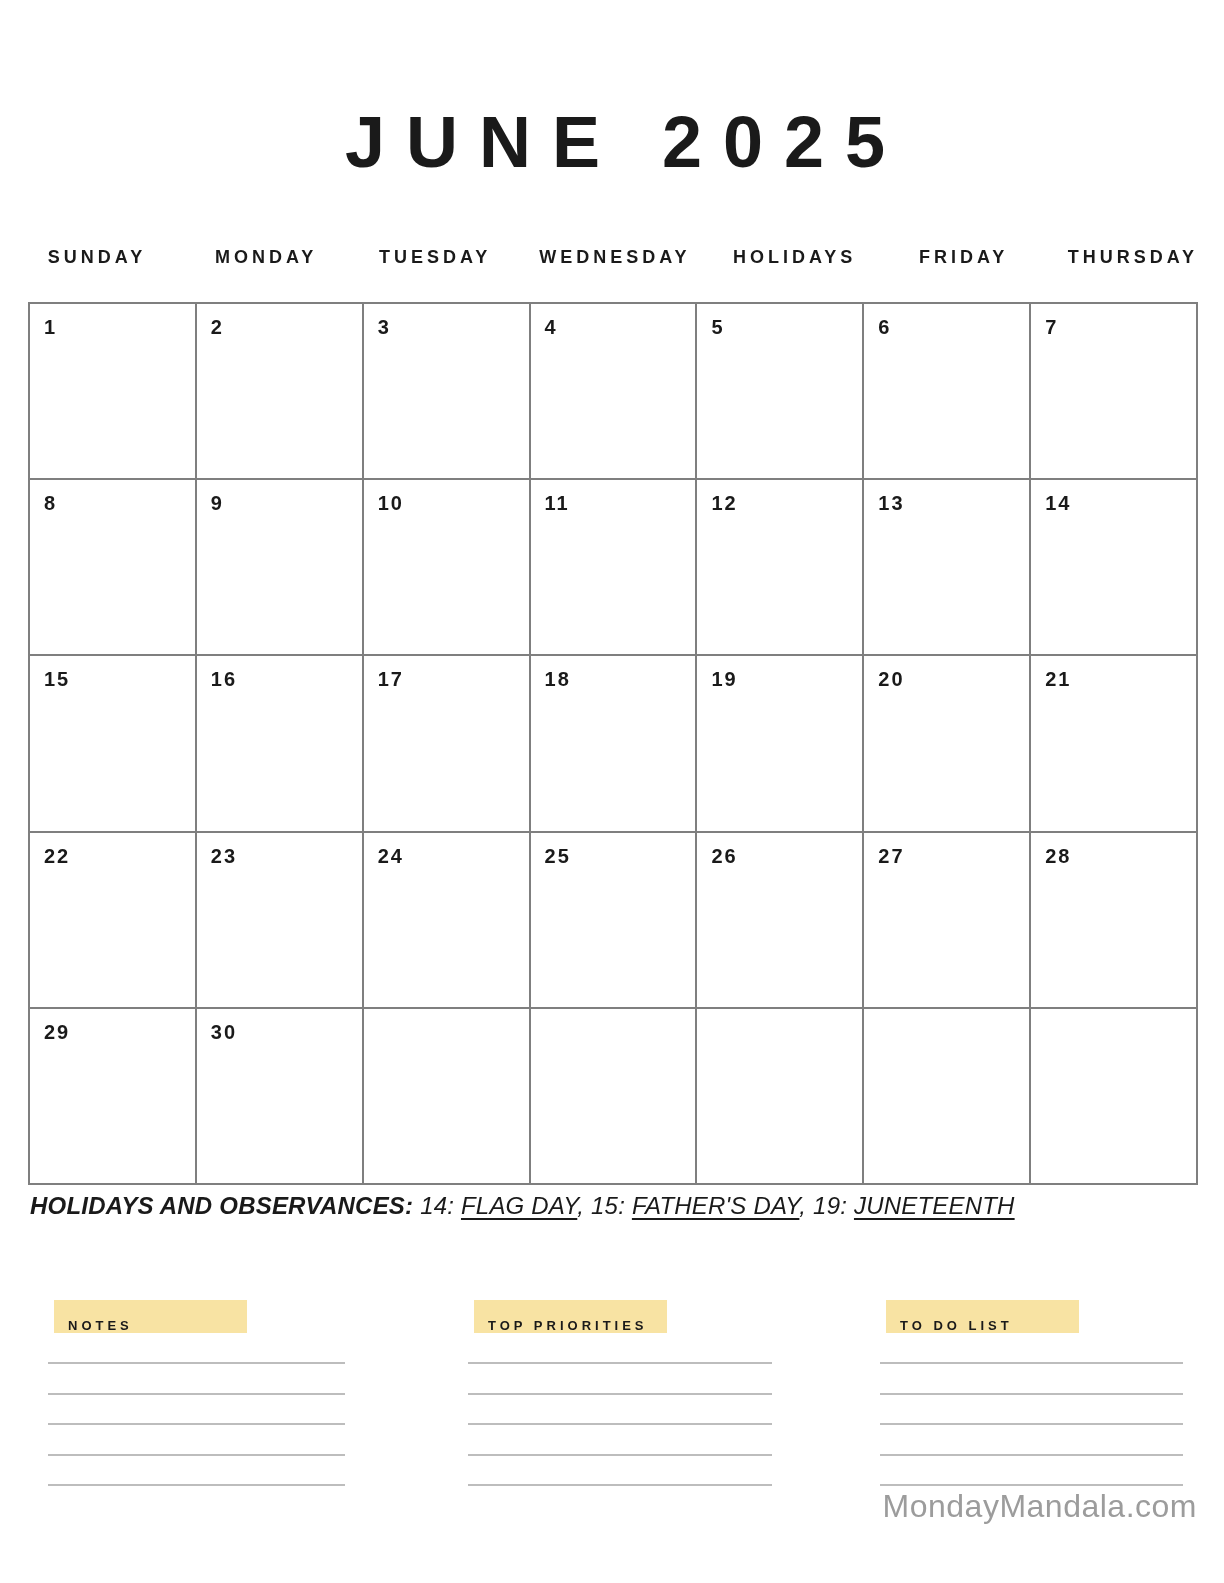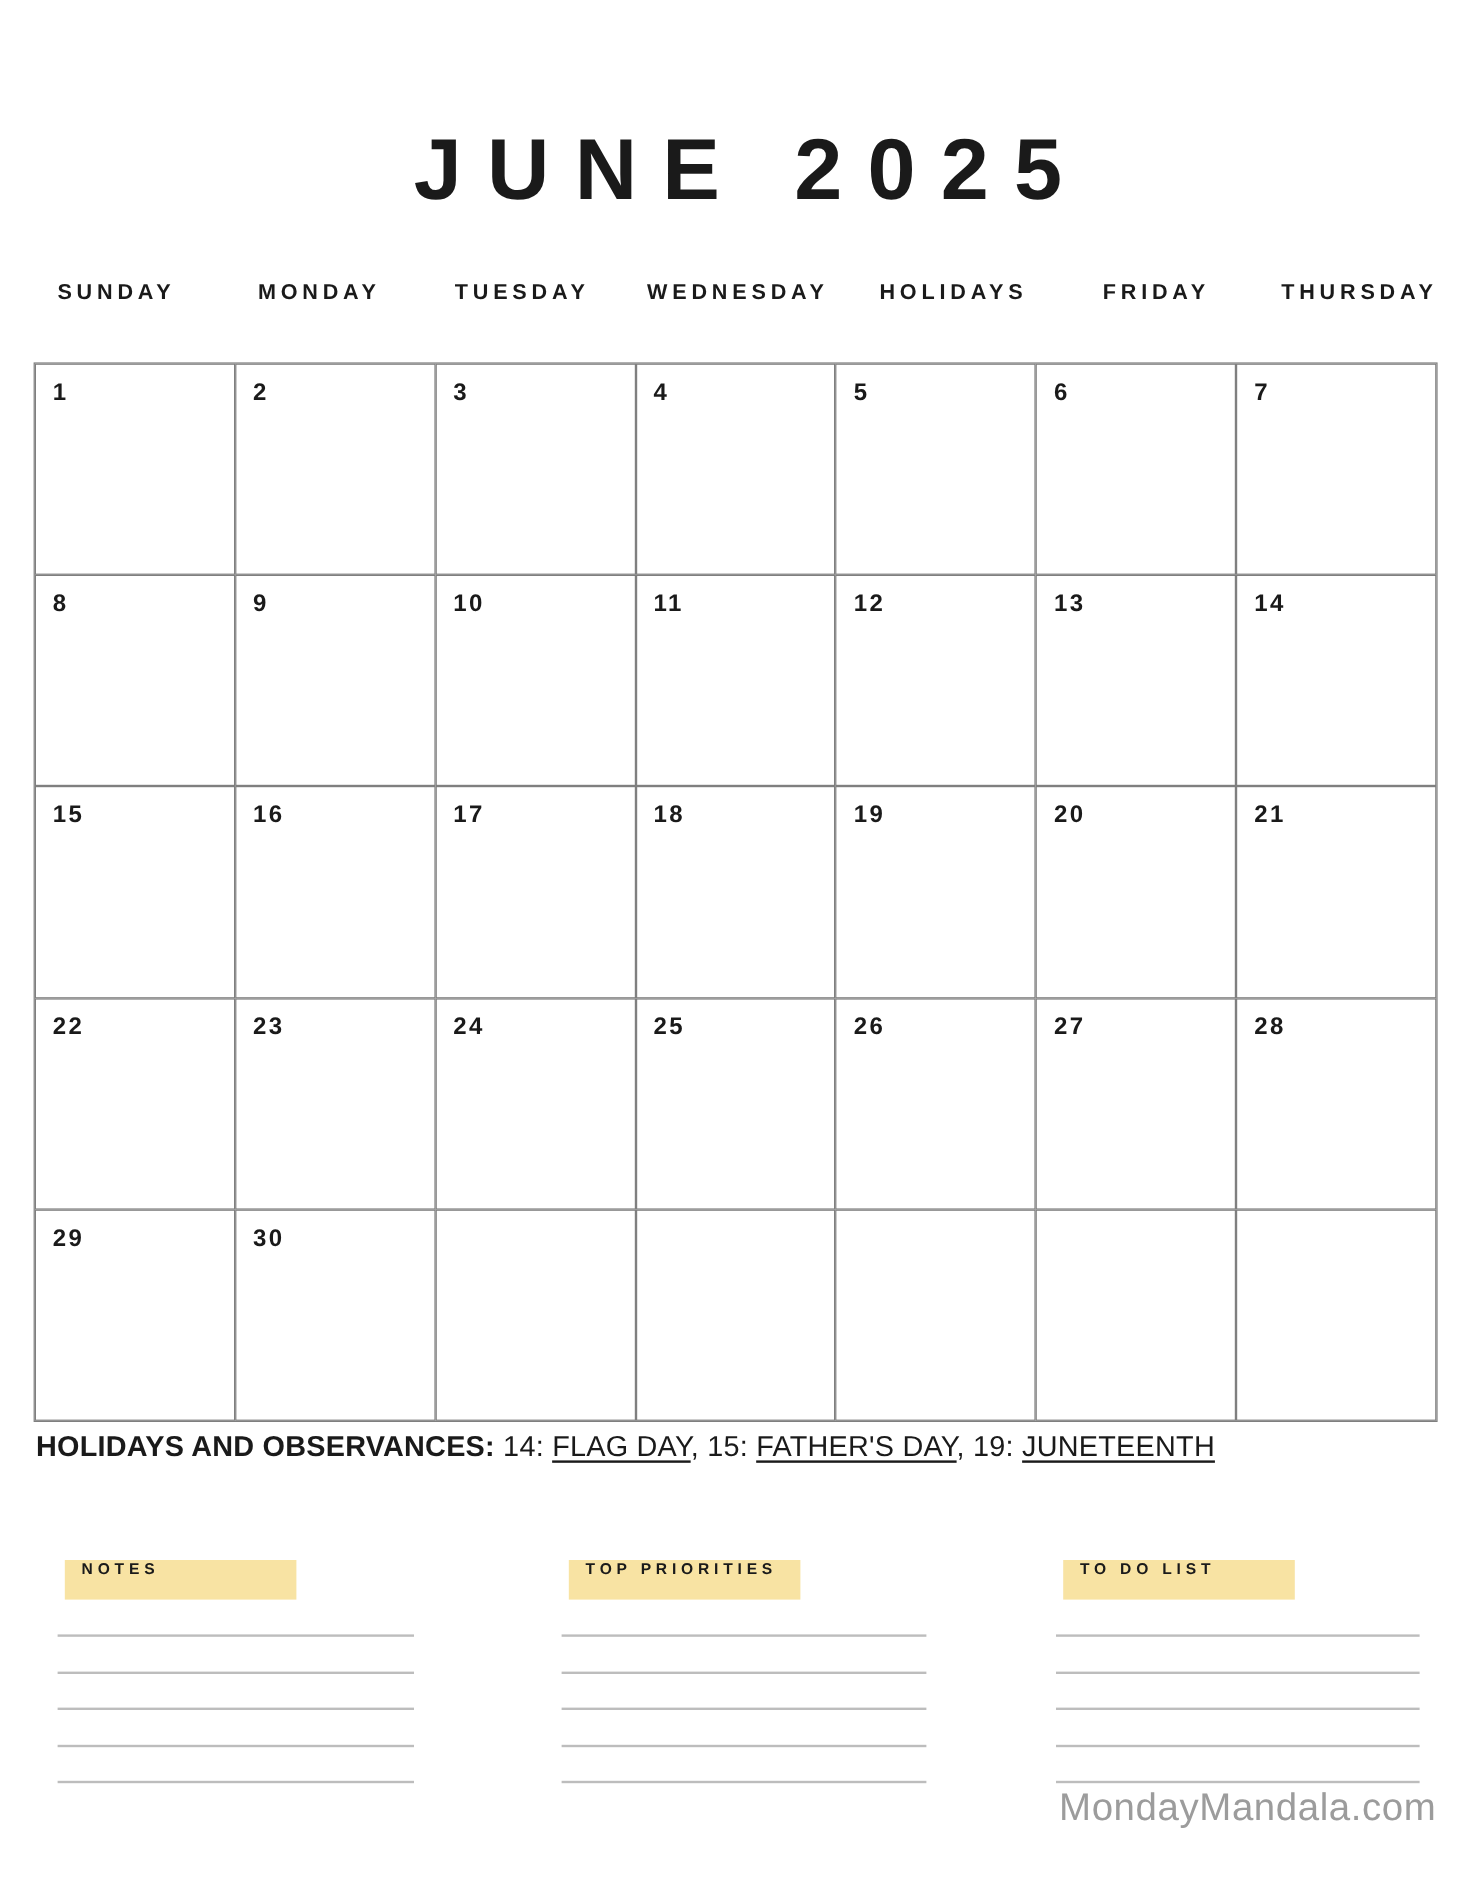--- a/index.html
+++ b/index.html
@@ -31,21 +31,21 @@
     font-size: 72px;
     font-weight: 700;
     letter-spacing: 21px;
     text-indent: 21px;
     white-space: nowrap;
   }
 
   
   .day-headers {
     position: absolute;
-    top: 233px;
+    top: 247px;
     left: 28px;
     width: 1170px;
     display: flex;
     gap: 35px;
   }
   .day-header {
     flex: 1;
     text-align: center;
     font-size: 18px;
     font-weight: 700;
@@ -81,20 +81,21 @@
   
   .holidays {
     position: absolute;
     top: 1192px;
     left: 30px;
     width: 1170px;
     font-size: 24px;
     line-height: 1.15;
     letter-spacing: 0.2px;
     white-space: nowrap;
+    font-style: italic;
   }
   .hol-label { font-weight: 700; }
   .holiday-name {
     text-decoration: underline;
     text-decoration-thickness: 2px;
     text-underline-offset: 4px;
     color: inherit;
     cursor: pointer;
   }
 
@@ -108,21 +109,21 @@
   #section-priorities { left: 468px; width: 304px; }
   #section-todo       { left: 880px; width: 303px; }
   .label-box {
     position: absolute;
     top: 0;
     left: 6px;
     width: 193px;
     height: 33px;
     background: var(--c-highlight);
     display: flex;
-    align-items: flex-start;
+    align-items: flex-end;
     padding-left: 14px;
     font-size: 13px;
     font-weight: 700;
     letter-spacing: 4px;
     white-space: nowrap;
   }
   .rule {
     position: absolute;
     left: 0;
     width: 100%;

